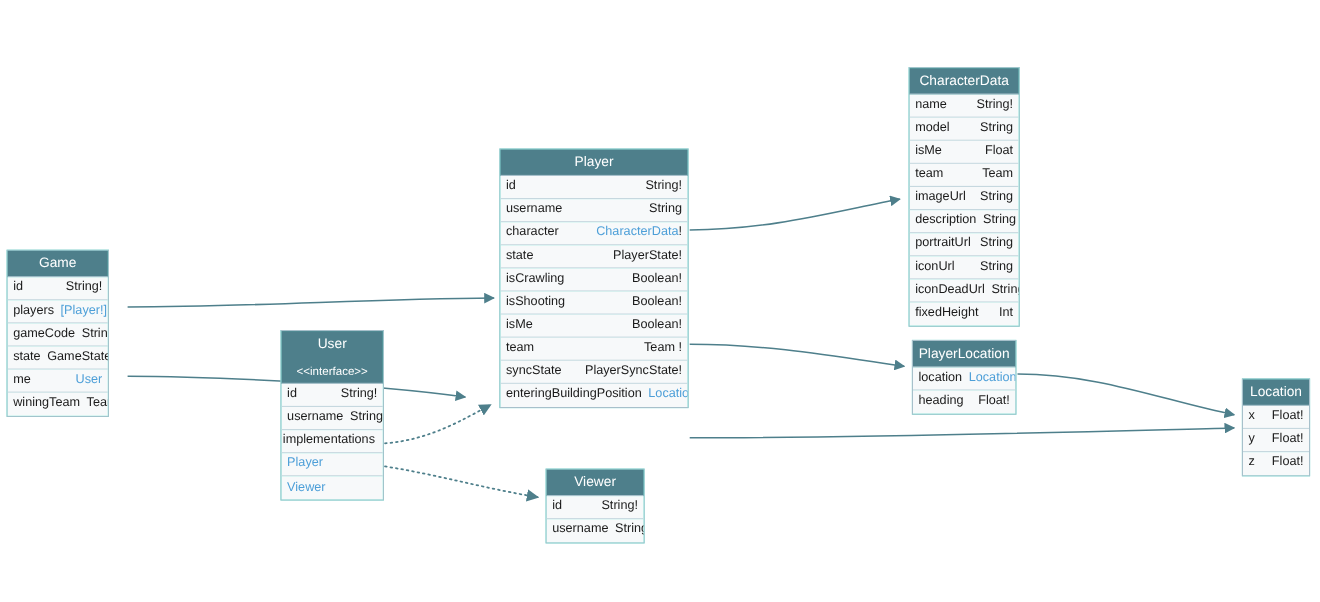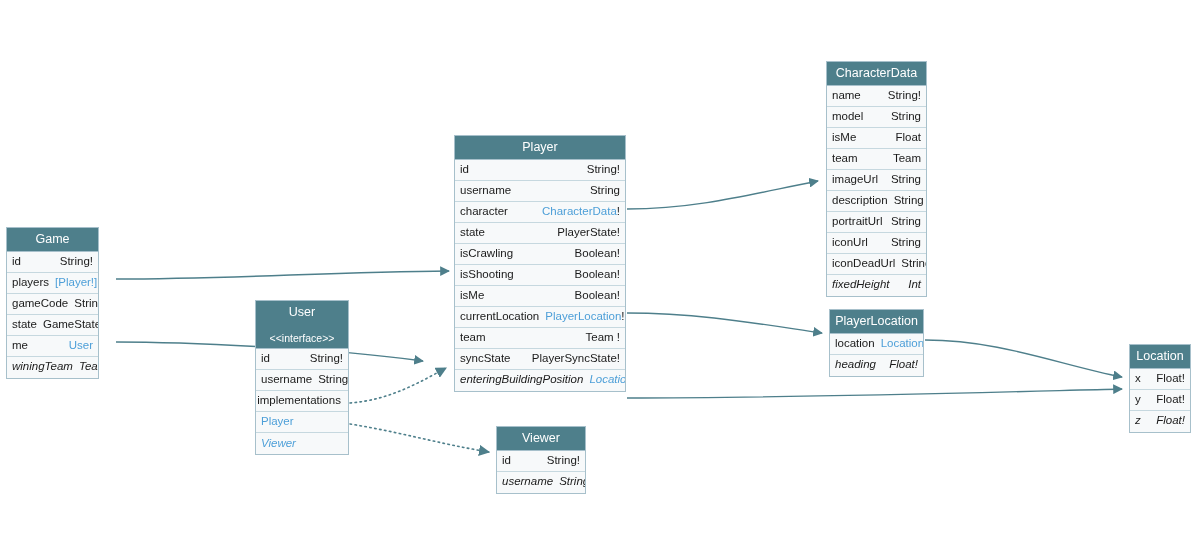--- a/index.html
+++ b/index.html
@@ -58,21 +58,20 @@
     box-sizing: border-box;
     height: 21px;
     padding: 0 5px;
     border-bottom: 1px solid #c6d8df;
     background: #f7f9fa;
     white-space: nowrap;
     overflow: hidden;
   }
   .row:last-child {
     border-bottom: none;
-    font-style: italic;
   }
   .row .fname {
     text-align: center;
     padding-right: 6px;
   }
   .row .ftype {
     text-align: left;
   }
   .row.center {
     justify-content: center;
@@ -179,24 +178,20 @@
         </div>
         <div class="row">
           <span class="fname">isShooting</span>
           <span class="ftype"><span class="">Boolean!</span></span>
         </div>
         <div class="row">
           <span class="fname">isMe</span>
           <span class="ftype"><span class="">Boolean!</span></span>
         </div>
         <div class="row">
-          <span class="fname">currentLocation</span>
-          <span class="ftype"><span class="lnk">PlayerLocation</span><span class="bang">!</span></span>
-        </div>
-        <div class="row">
           <span class="fname">team</span>
           <span class="ftype"><span class="">Team !</span></span>
         </div>
         <div class="row">
           <span class="fname">syncState</span>
           <span class="ftype"><span class="">PlayerSyncState!</span></span>
         </div>
         <div class="row">
           <span class="fname">enteringBuildingPosition</span>
           <span class="ftype"><span class="lnk">Location</span></span>

